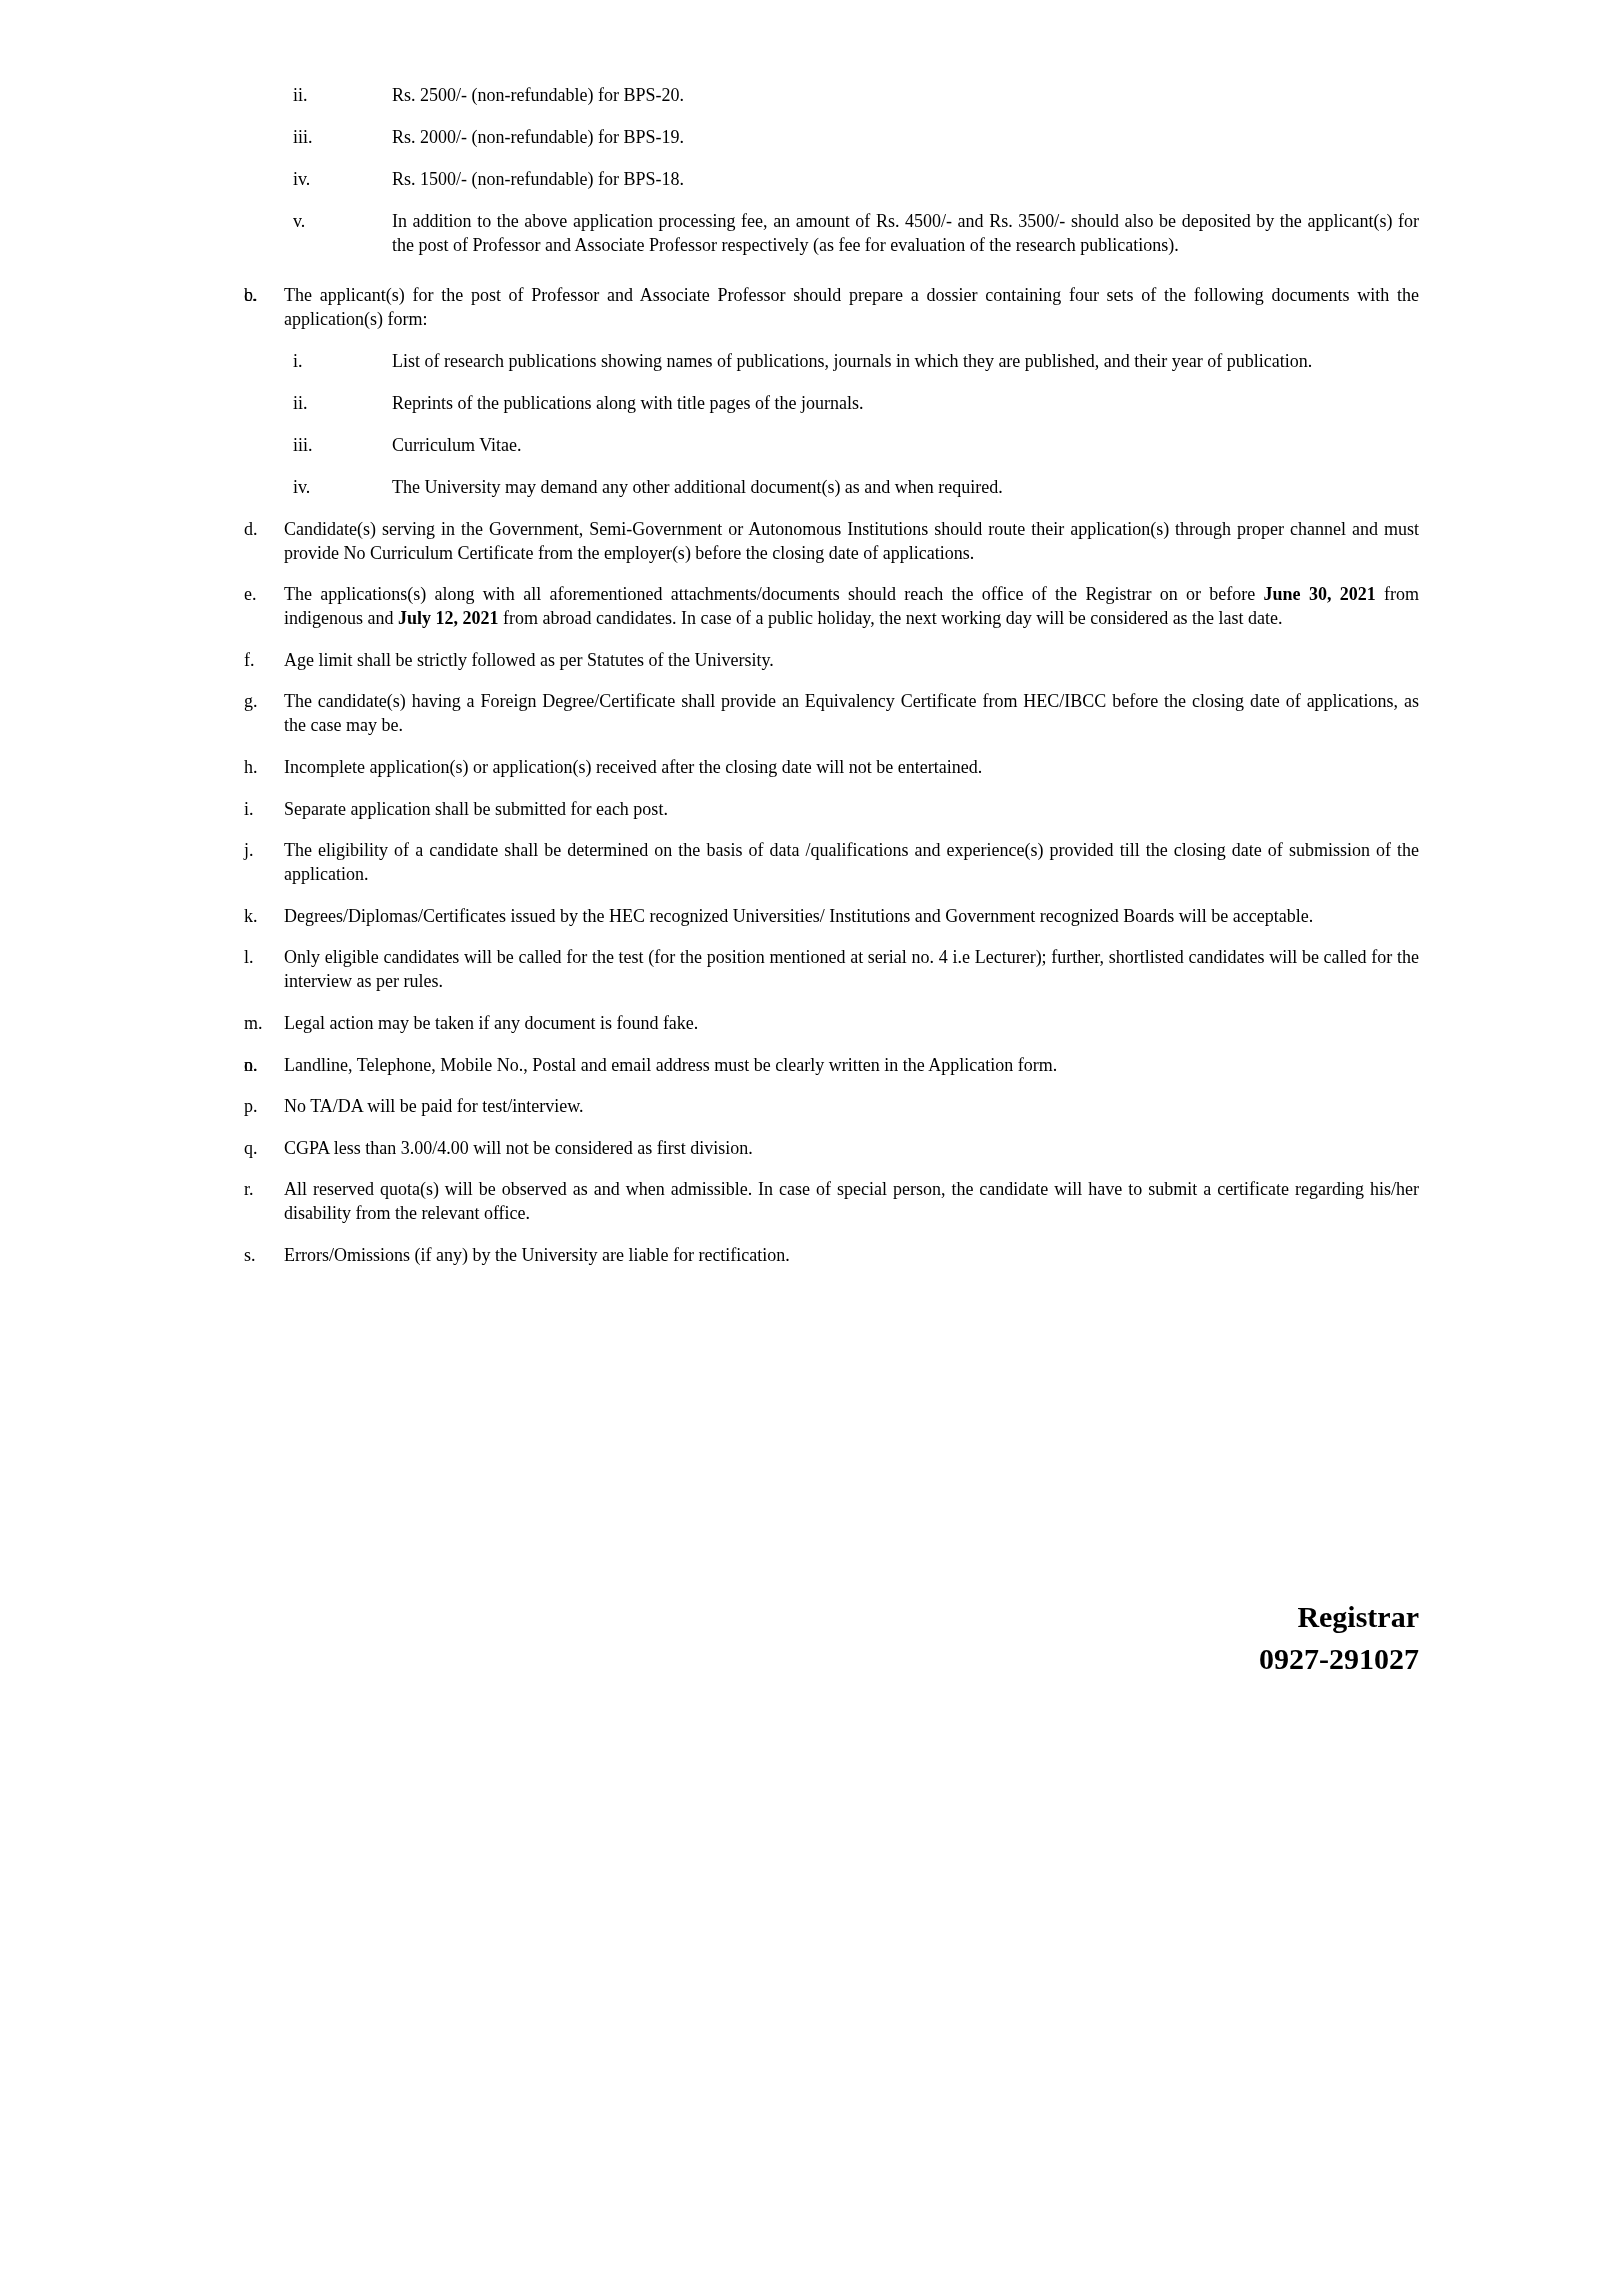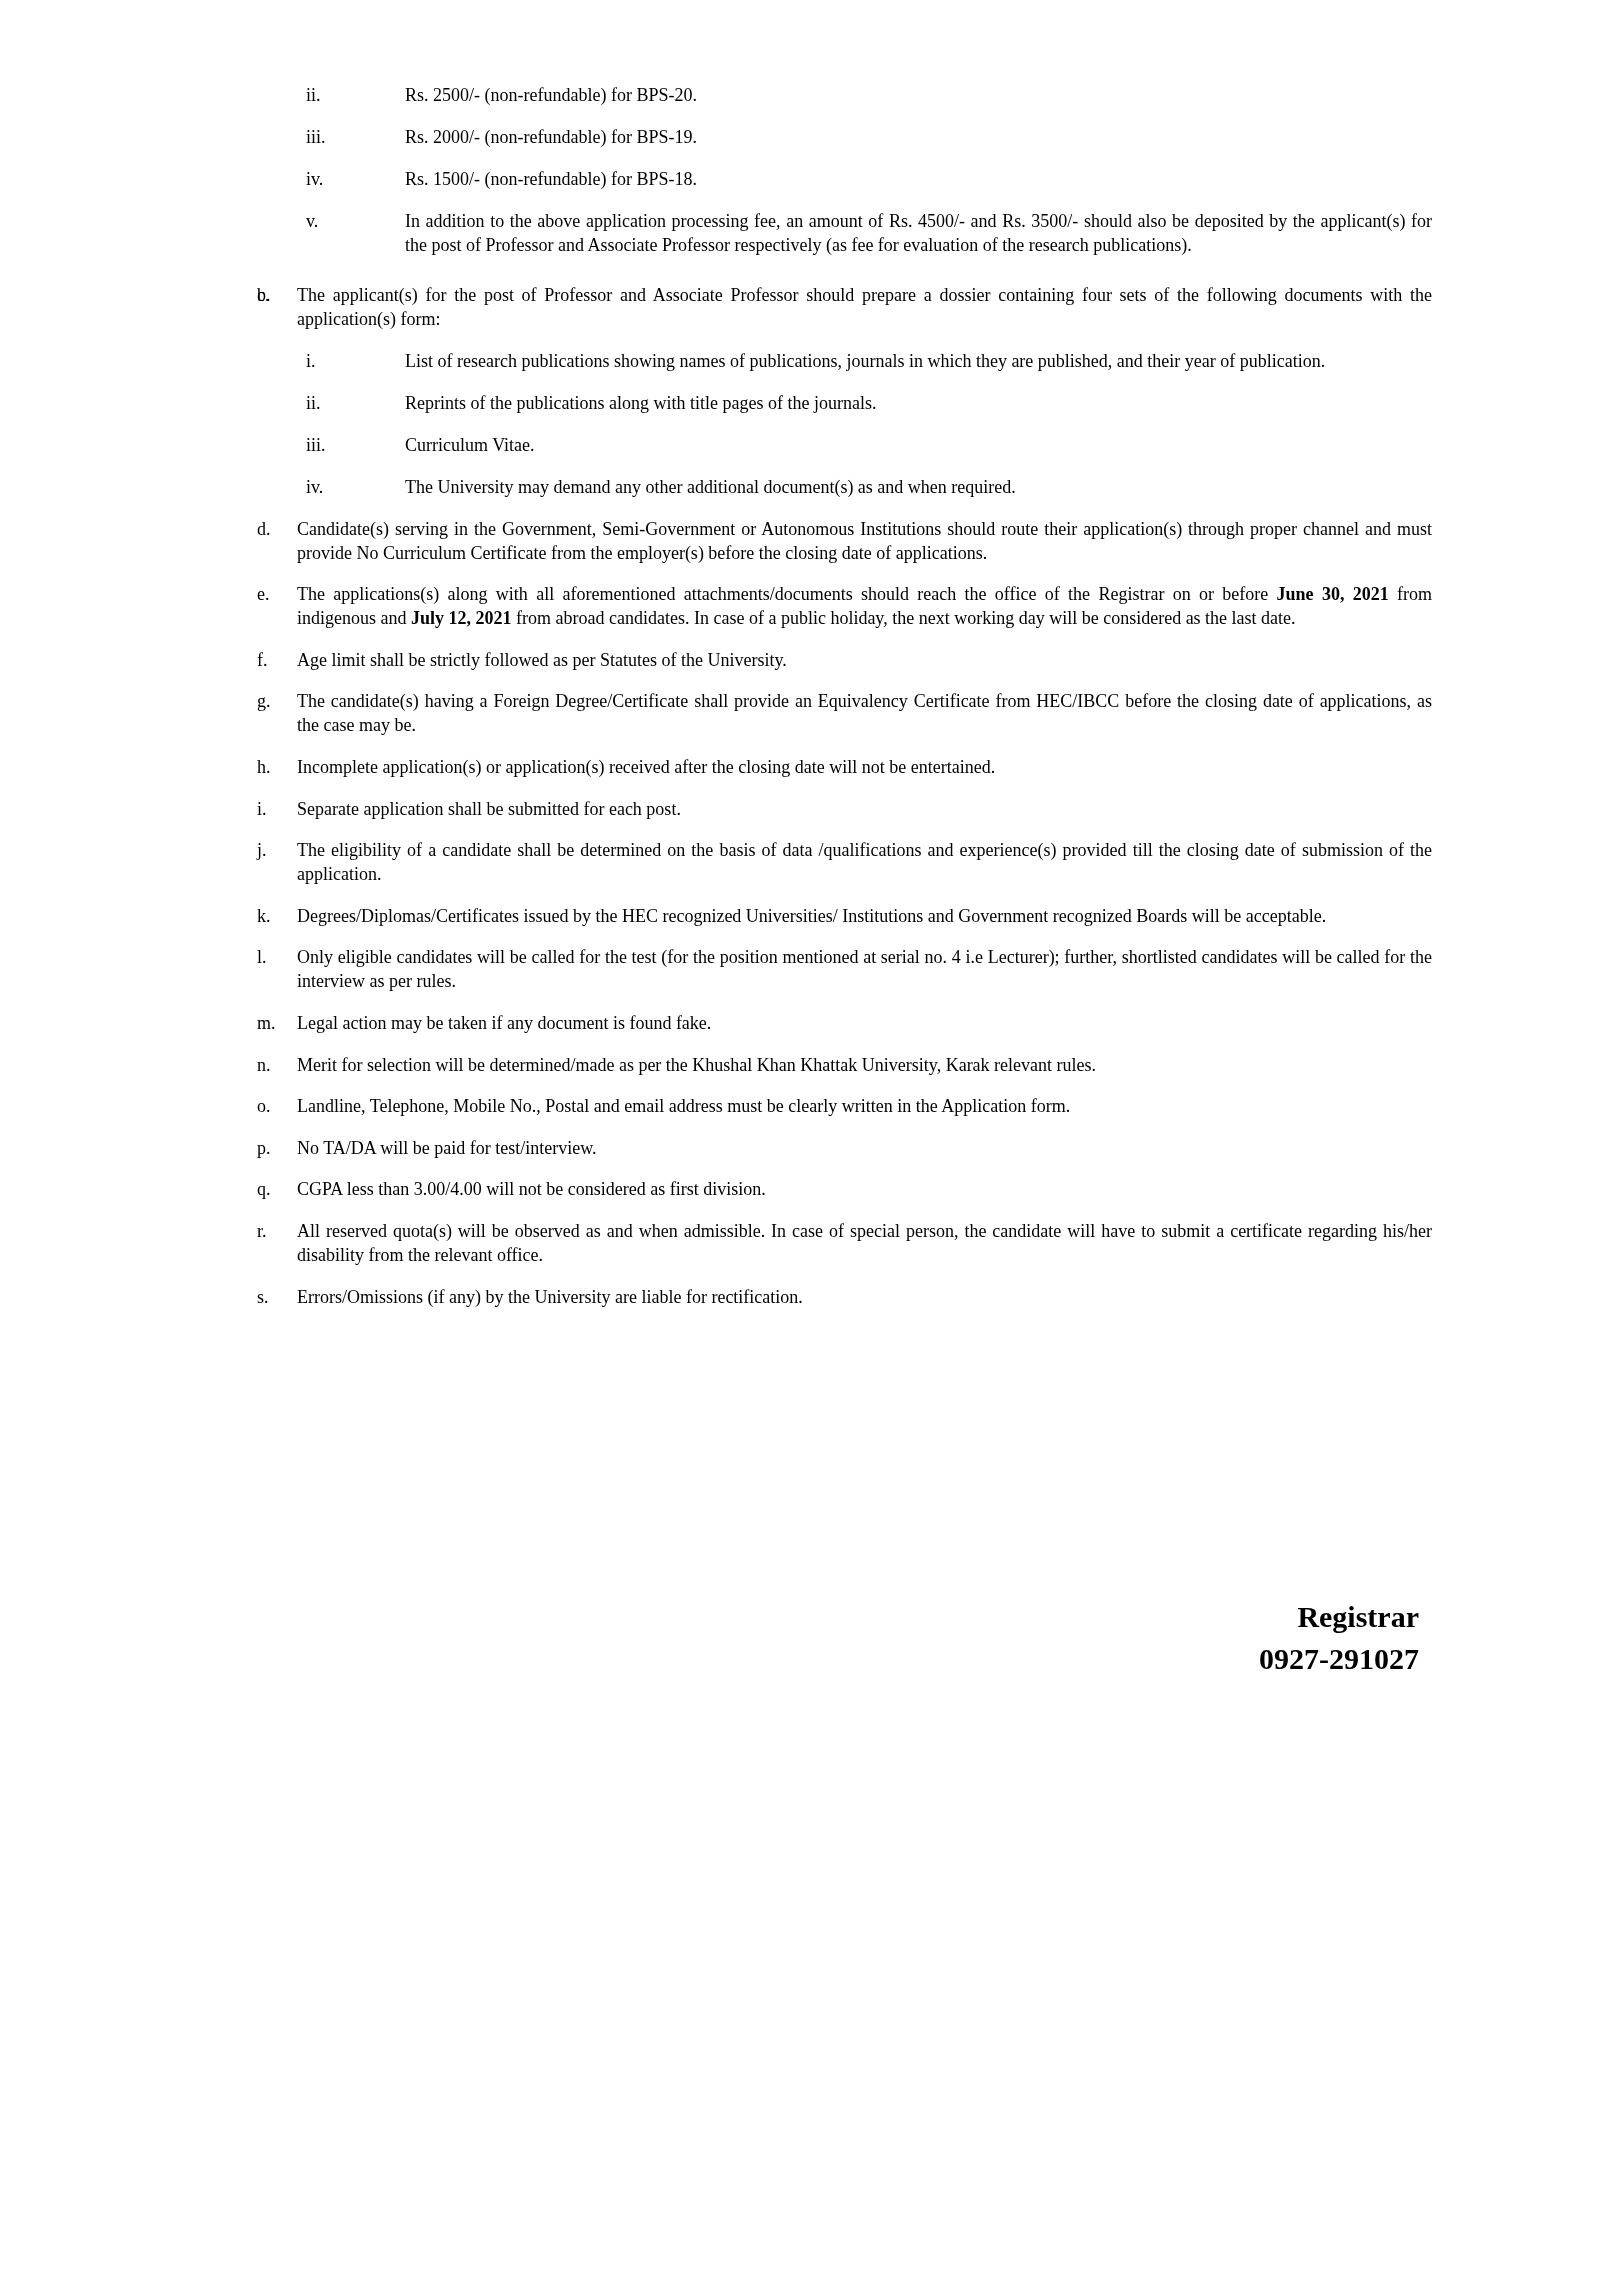--- a/index.html
+++ b/index.html
@@ -12,21 +12,20 @@
     font-family: "Liberation Serif", serif;
     font-size: 18px;
     line-height: 24px;
     overflow: hidden;
   }
   .content {
     position: absolute;
     left: 244px;
     top: 83px;
     width: 1175px; 
-    margin-left: 13px;
   }
   
   .roman-item {
     position: relative;
     padding-left: 148px;   
     margin-bottom: 18px;
     text-align: justify;
   }
   .roman-item > .lbl {
     position: absolute;
@@ -160,21 +159,20 @@
     <span>Only eligible candidates will be called for the test (for the position mentioned at serial no. 4 i.e Lecturer); further, shortlisted candidates will be called for the interview as per rules.</span>
   </div>
 
   <div class="letter-item">
     <span class="lbl">m.</span>
     <span>Legal action may be taken if any document is found fake.</span>
   </div>
 
   <div class="letter-item">
     <span class="lbl">n.</span>
-    <span>Merit for selection will be determined/made as per the Khushal Khan Khattak University, Karak relevant rules.</span>
   </div>
 
   <div class="letter-item">
     <span class="lbl">o.</span>
     <span>Landline, Telephone, Mobile No., Postal and email address must be clearly written in the Application form.</span>
   </div>
 
   <div class="letter-item">
     <span class="lbl">p.</span>
     <span>No TA/DA will be paid for test/interview.</span>

